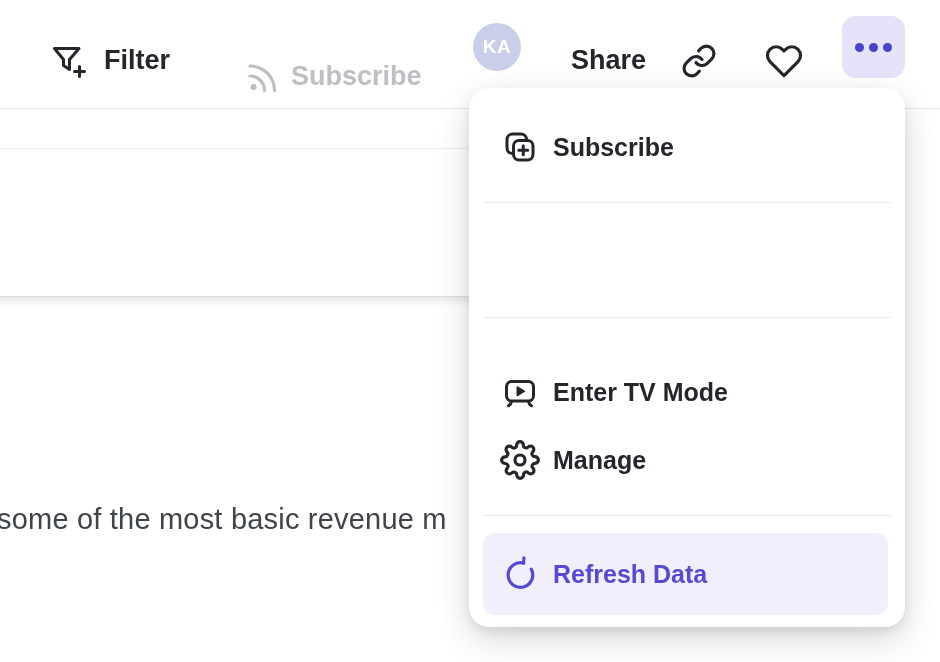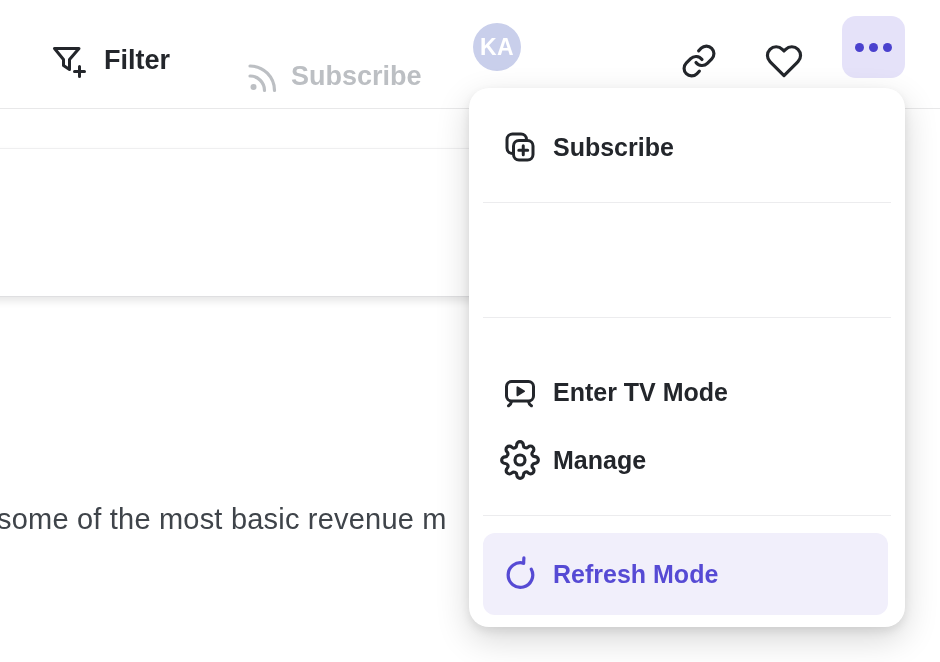--- a/index.html
+++ b/index.html
@@ -47,21 +47,21 @@
     font-family:inherit;font-size:27px;font-weight:700;color:var(--text-dark);margin-top:13px;
   }
   .tb-filter{left:48px;top:24px;height:46px;gap:16px;}
   .tb-subscribe{left:243px;top:40px;height:46px;gap:8px;color:var(--subscribe-gray);}
   .tb-share{left:571px;top:24px;height:46px;}
   .tb-link{left:679px;top:26px;height:44px;}
   .tb-heart{left:764px;top:26px;height:44px;}
   .avatar{
     position:absolute;left:473px;top:23px;width:48px;height:48px;border-radius:50%;
     background:var(--avatar-bg);display:flex;align-items:center;justify-content:center;
-    color:#fff;font-size:23px;font-weight:700;letter-spacing:.5px;cursor:pointer;
+    color:#fff;font-size:19px;font-weight:700;letter-spacing:.5px;cursor:pointer;
     border:none;font-family:inherit;
   }
   .more-btn{
     position:absolute;left:842px;top:16px;width:63px;height:62px;border-radius:14px;
     background:var(--more-button-bg);border:none;cursor:pointer;
     display:flex;align-items:center;justify-content:center;gap:5px;
   }
   .more-btn .dot{width:9px;height:9px;border-radius:50%;background:var(--accent-purple-dark);}
 
   
@@ -123,20 +123,23 @@
         <path d="M7 10 a24.5 24.5 0 0 1 24.5 24.5"></path>
       </svg>
     </span>
     <span>Subscribe</span>
   </button>
 
   <button class="avatar">
     <span>KA</span>
   </button>
 
+  <button class="tb-item tb-share">
+    <span>Share</span>
+  </button>
 
   <button class="tb-item tb-link">
     <span class="icon-box">
       <svg width="36" height="36" viewBox="0 0 24 24" fill="none" stroke="#23262b" stroke-width="2.1" stroke-linecap="round" stroke-linejoin="round">
         <path d="M10 13a5 5 0 0 0 7.54.54l3-3a5 5 0 0 0-7.07-7.07l-1.72 1.71"></path>
         <path d="M14 11a5 5 0 0 0-7.54-.54l-3 3a5 5 0 0 0 7.07 7.07l1.71-1.71"></path>
       </svg>
     </span>
   </button>
 
@@ -197,16 +200,16 @@
 
   <div class="menu-divider md-3"></div>
 
   <button class="menu-item mi-refresh">
     <span class="icon-box">
       <svg width="40" height="40" viewBox="0 0 40 40" fill="none" stroke="#564ad4" stroke-width="3.2" stroke-linecap="round" stroke-linejoin="round">
         <path d="M31.3 15.2 A12.3 12.3 0 1 1 23.6 9.1"></path>
         <path d="M23.6 9.1 L23.9 3.9"></path>
       </svg>
     </span>
-    <span class="mi-label">Refresh Mode</span>
+    <span class="mi-label">Refresh Data</span>
   </button>
 
 </div>
 
 </body></html>

